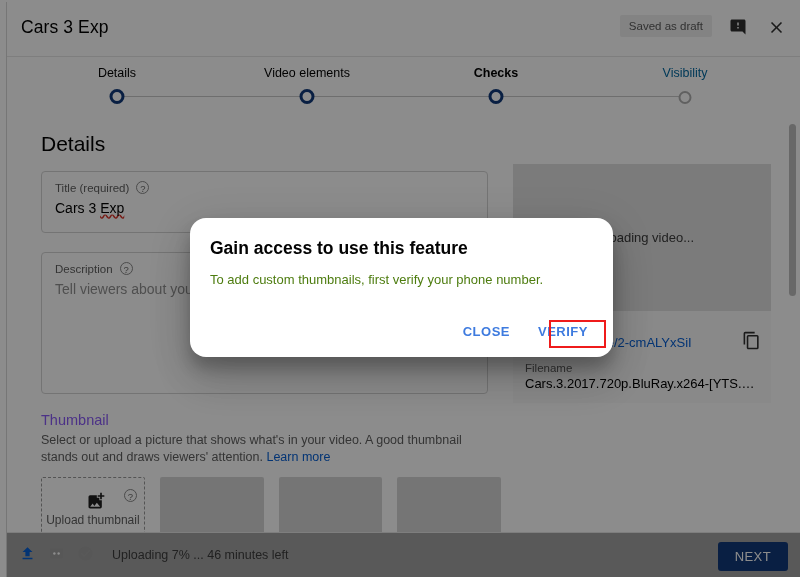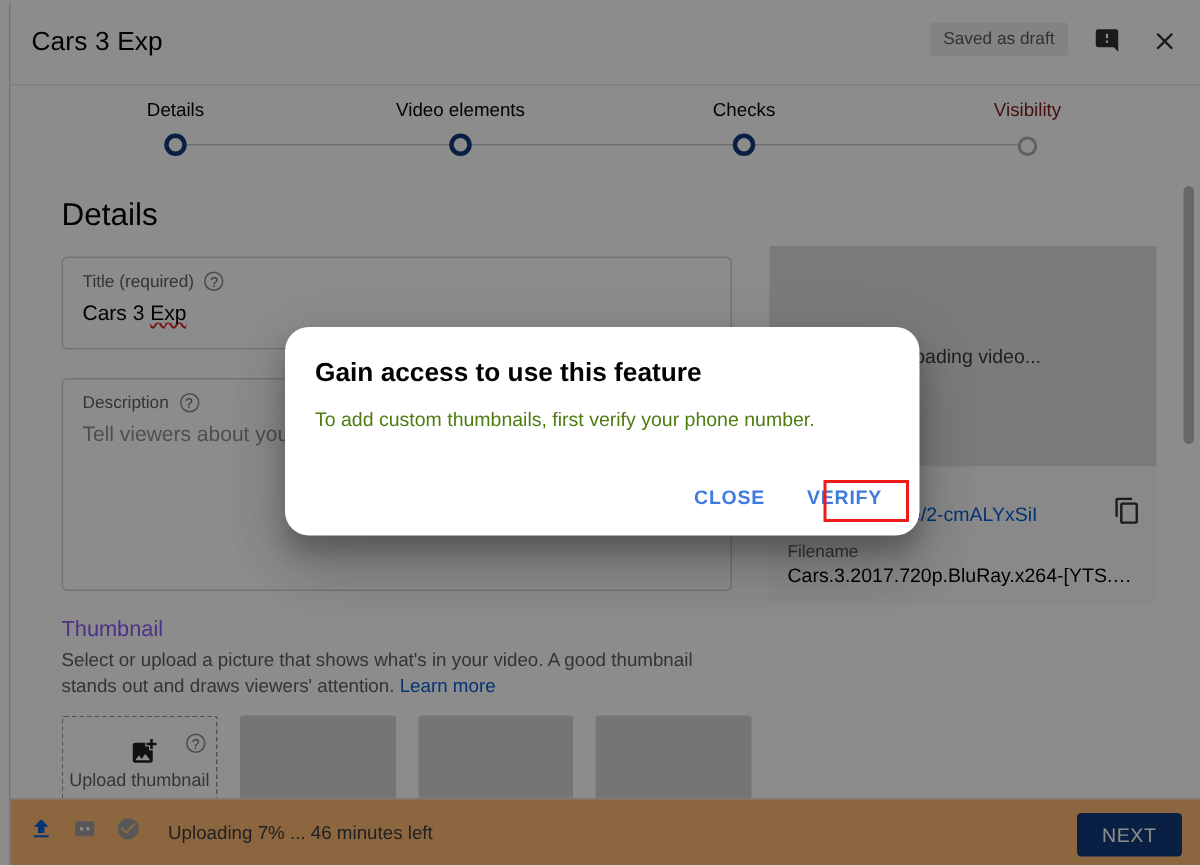--- a/index.html
+++ b/index.html
@@ -85,21 +85,21 @@
     width: 100%;
     height: 18px;
   }
   .step-label {
     position: absolute;
     font-size: 12.5px;
     color: #030303;
     transform: translateX(-50%);
     white-space: nowrap;
   }
-  .step-label.inactive { color: #7f1d1d; }
+  .step-label.inactive { color: #0369a1; }
   .step-line {
     position: absolute;
     top: 38px;
     height: 1px;
     background: #c9c9c9;
   }
   .step-dot {
     position: absolute;
     top: 31px;
     width: 15px;
@@ -271,21 +271,21 @@
   }
 
   
   .uw-footer {
     position: absolute;
     left: 0;
     bottom: 0;
     width: 100%;
     height: 44px;
     border-top: 1px solid #e5e5e5;
-    background: #fdba74;
+    background: #a3a3a3;
   }
   .footer-left {
     position: absolute;
     left: 12px; top: 0; height: 44px;
     display: flex; align-items: center; gap: 12px;
   }
   .footer-status { font-size: 12.5px; color: #3c3c3c; margin-left: 6px; }
   .next-btn {
     position: absolute;
     right: 12px;
@@ -389,21 +389,21 @@
               <path fill="#303030" d="M19 6.41L17.59 5 12 10.59 6.41 5 5 6.41 10.59 12 5 17.59 6.41 19 12 13.41 17.59 19 19 17.59 13.41 12z"></path>
             </svg>
         </div>
       </div>
     </div>
 
     <div class="stepper">
       <div class="step-labels">
         <div class="step-label" style="left:110px;">Details</div>
         <div class="step-label" style="left:300px;">Video elements</div>
-        <div class="step-label" style="left:489px;">Checks</div>
+        <div class="step-label" style="left:489px;font-weight:bold;">Checks</div>
         <div class="step-label inactive" style="left:678px;">Visibility</div>
       </div>
       <div class="step-line" style="left:110px; width:379px;"></div>
       <div class="step-line" style="left:489px; width:189px;"></div>
       <div class="step-dot" style="left:110px;"></div>
       <div class="step-dot" style="left:300px;"></div>
       <div class="step-dot" style="left:489px;"></div>
       <div class="step-dot inactive" style="left:678px;"></div>
     </div>
 

